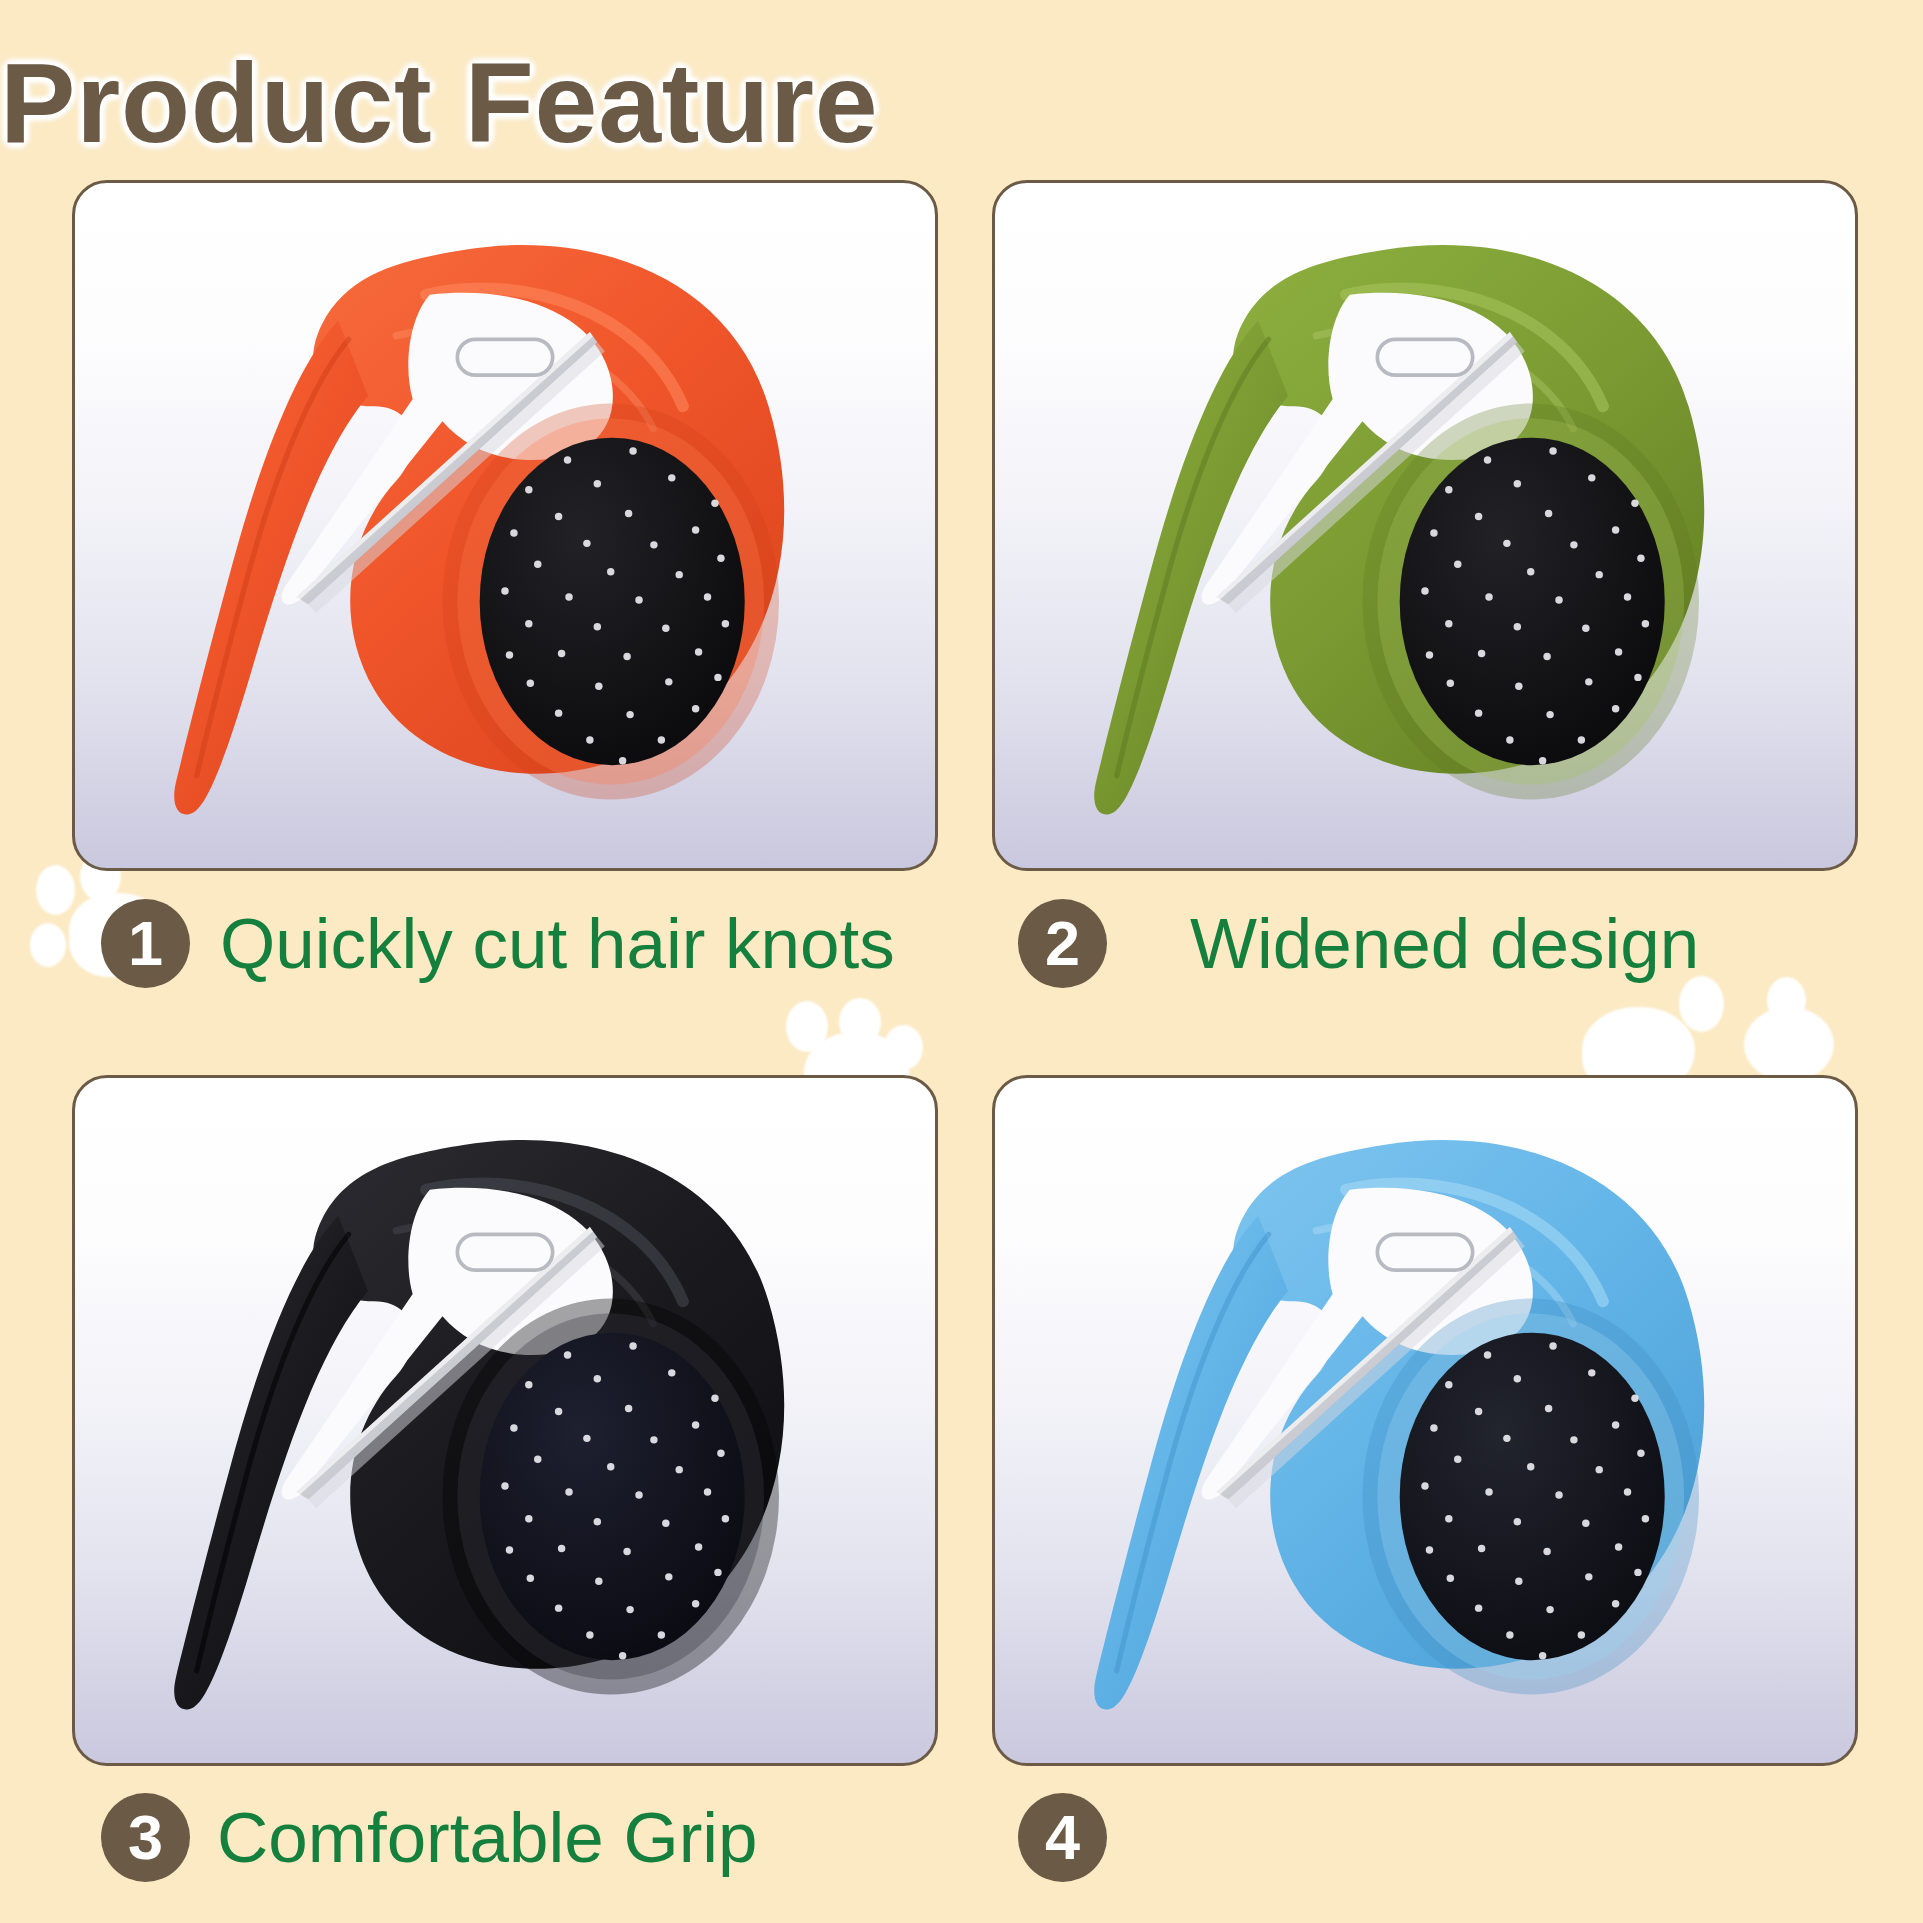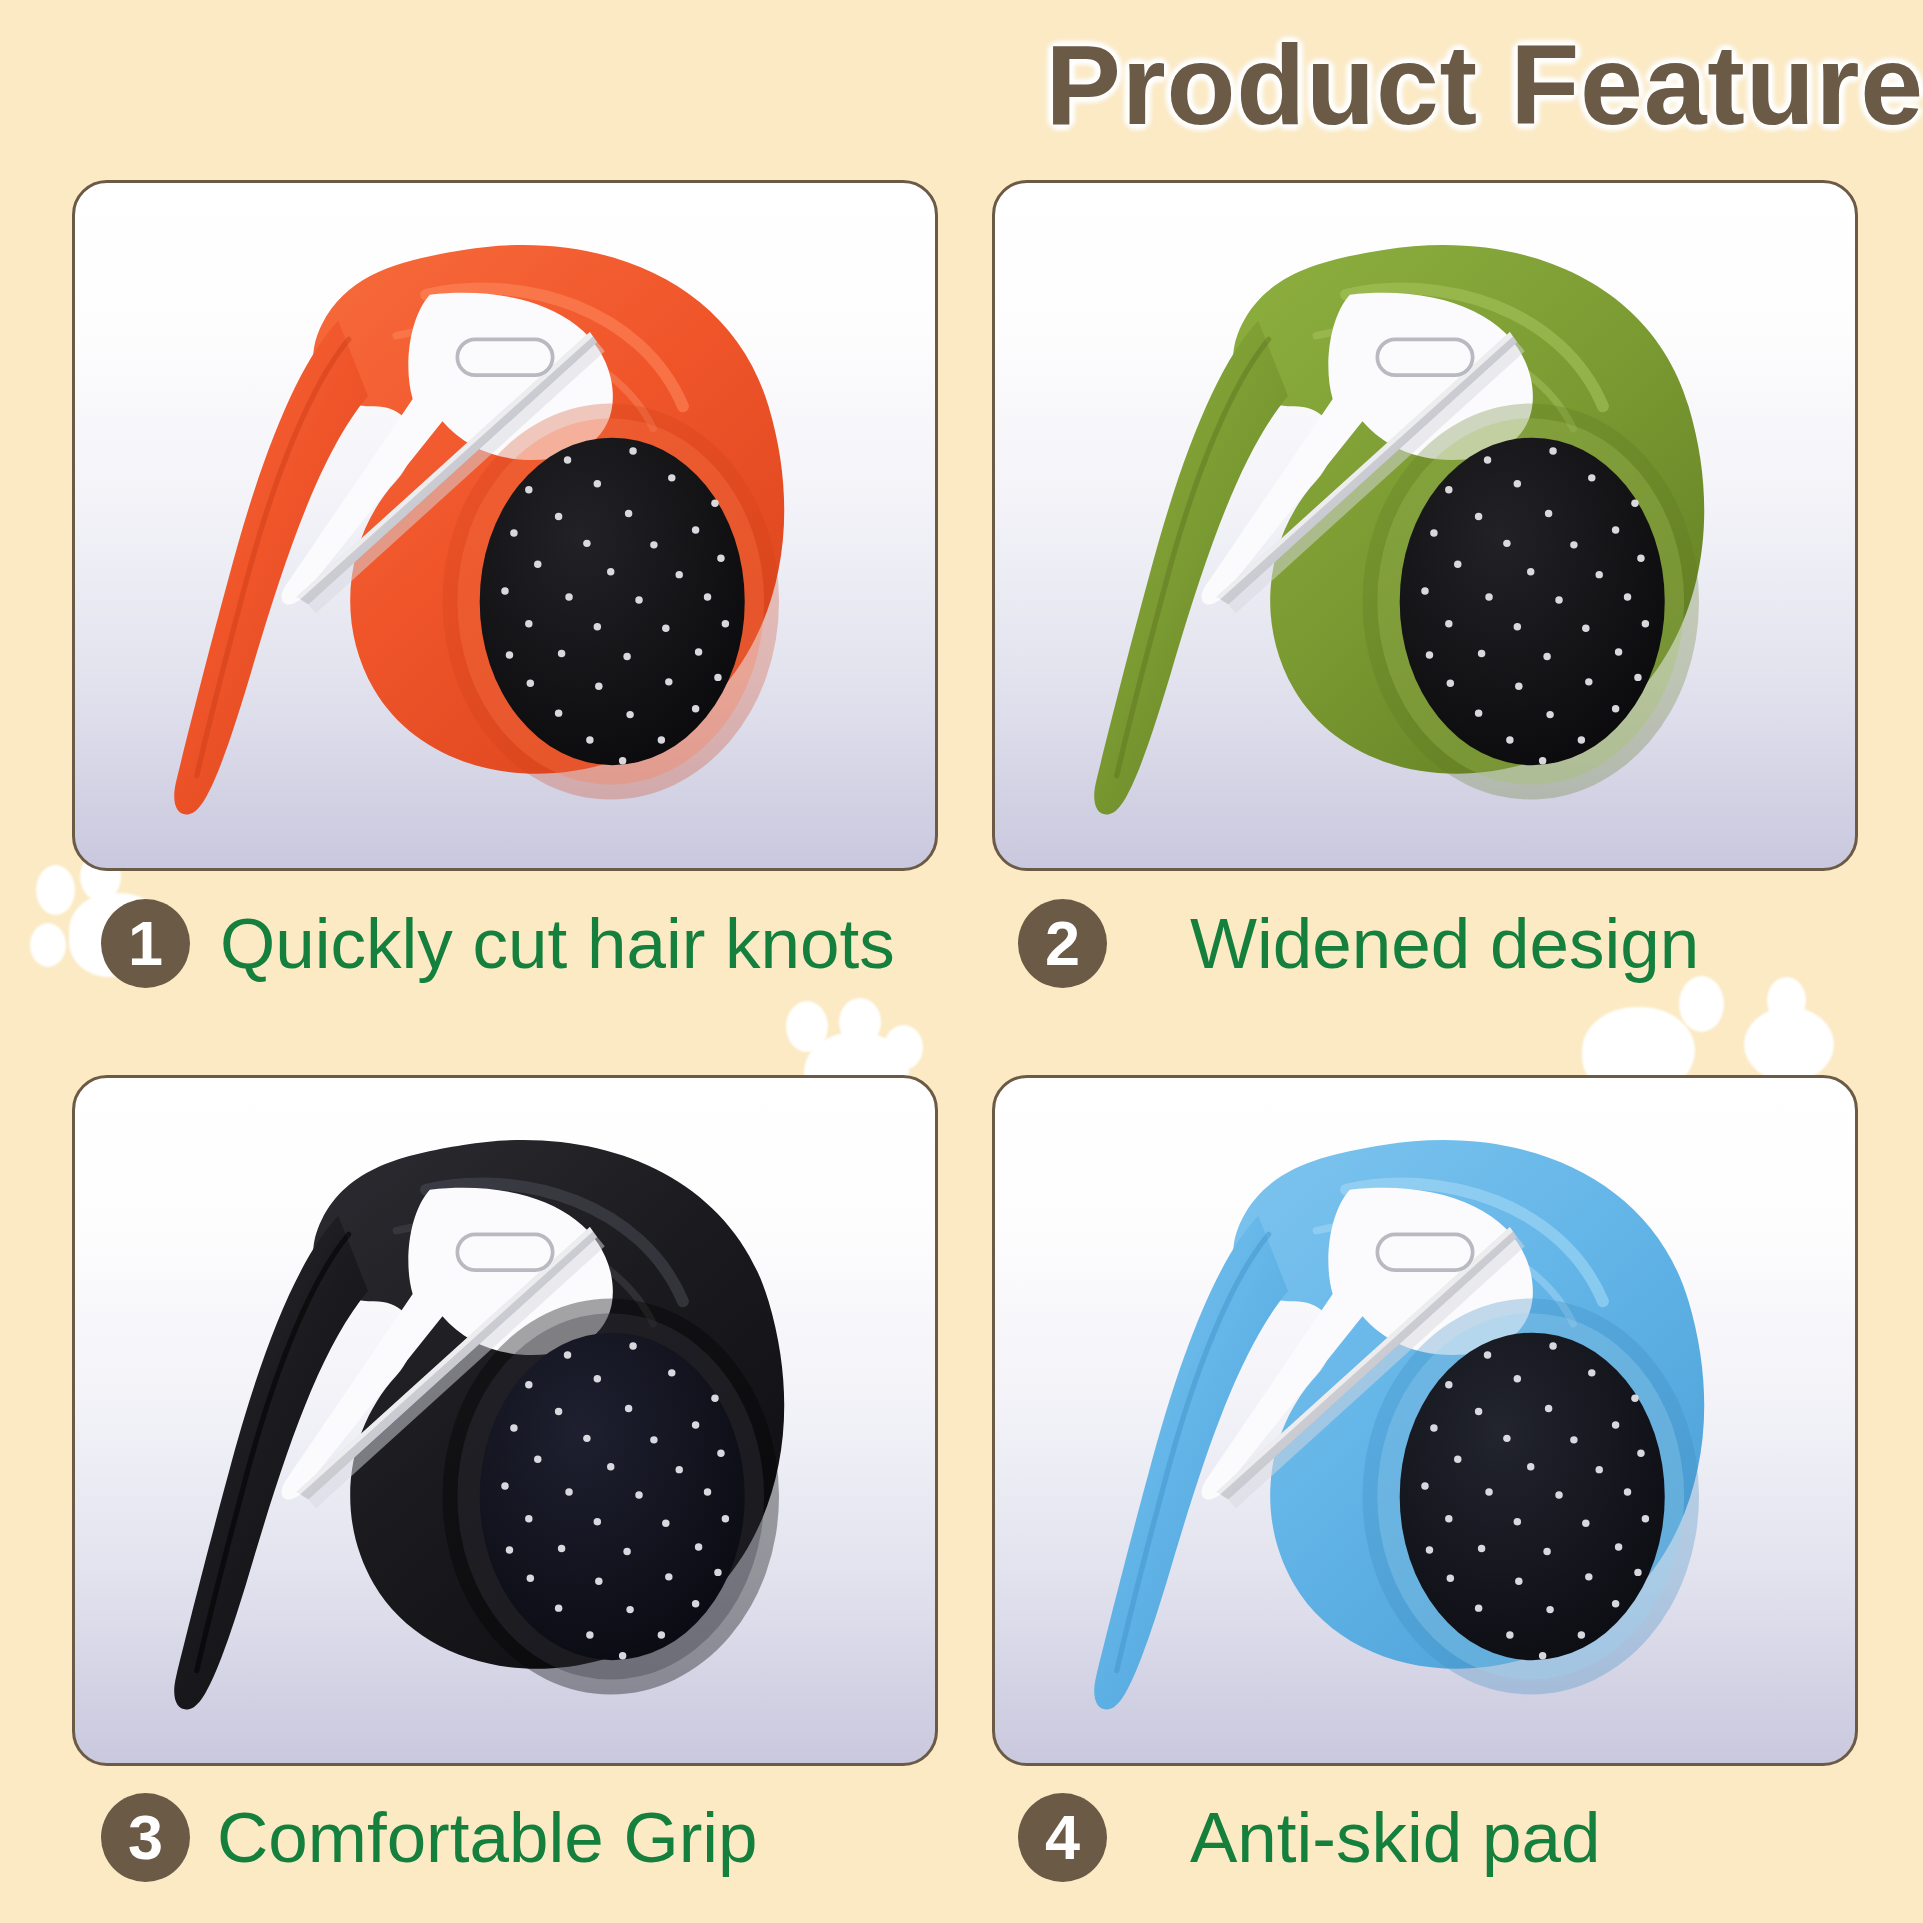--- a/index.html
+++ b/index.html
@@ -10,22 +10,22 @@
     overflow:hidden;
     position:relative;
   }
 
   
   .paw{position:absolute;pointer-events:none;}
   .paw .pad{position:absolute;background:#ffffff;border-radius:50%;filter:blur(0.8px);}
 
   
   .title{
-    position:absolute;top:20px;left:0;width:1924px;
-    text-align:right;
+    position:absolute;top:38px;left:0;width:1924px;
+    text-align:left;
     font-size:113px;
     font-weight:700;
     letter-spacing:0.8px;
     color:#6b5a45;
     text-shadow:
       0 0 10.5px #ffffff, 0 0 10.5px #ffffff, 0 0 7.5px #ffffff,
       4.5px 0 4.5px #ffffff, -4.5px 0 4.5px #ffffff,
       0 4.5px 4.5px #ffffff, 0 -4.5px 4.5px #ffffff;
     white-space:nowrap;
   }
@@ -465,15 +465,14 @@
   <div class="caption-text">Widened design</div>
 </div>
 
 <div class="caption" id="caption-3">
   <div class="badge">3</div>
   <div class="caption-text">Comfortable Grip</div>
 </div>
 
 <div class="caption" id="caption-4">
   <div class="badge">4</div>
-  <div class="caption-text">Anti-skid pad</div>
 </div>
 
 
 </body></html>

